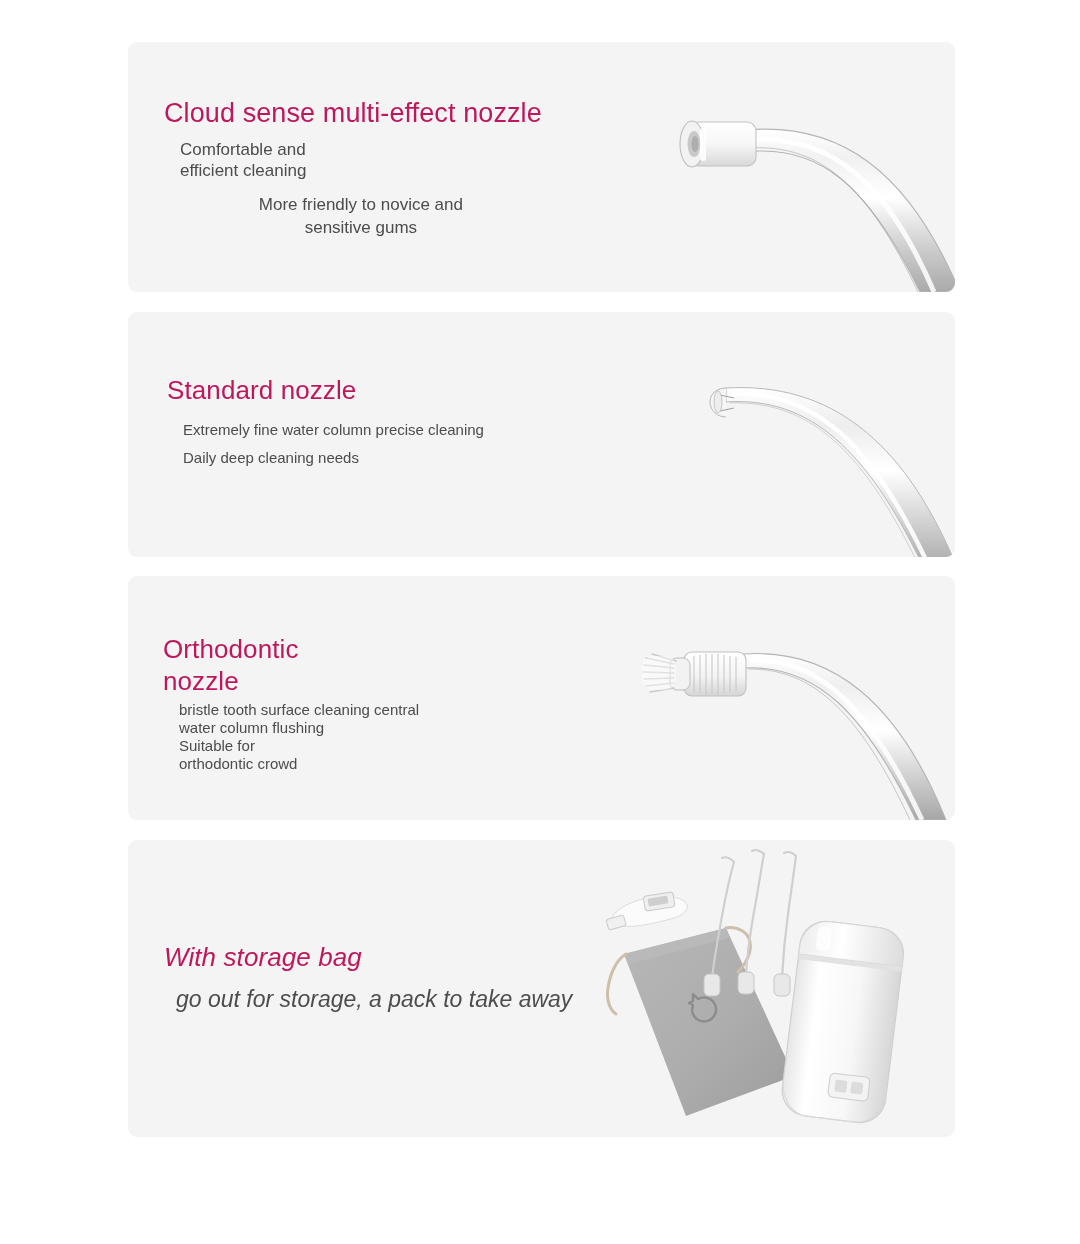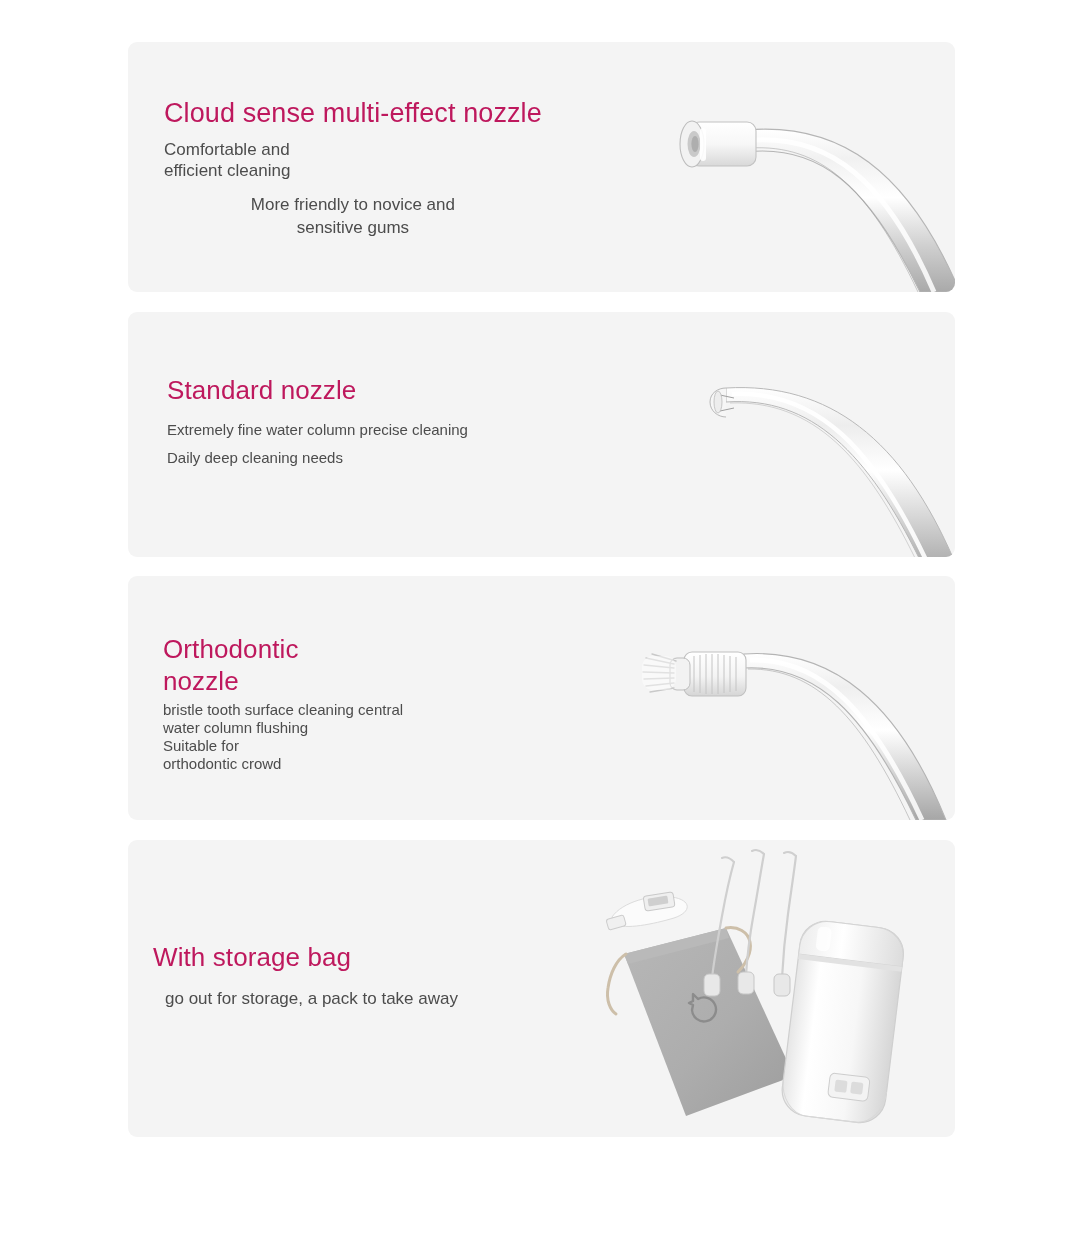--- a/index.html
+++ b/index.html
@@ -27,43 +27,44 @@
   .text-block{position:absolute;z-index:5;}
   .title{
     color:#be185d;
     font-weight:400;
     letter-spacing:.1px;
     white-space:pre-line;
   }
   .body-line{
     color:#4c4c4c;
     white-space:pre-line;
+    margin-left:16px;
   }
 
   
   #p0-text{left:36px;top:54px;}
   #p0-text .title{font-size:27px;line-height:34px;}
   #p0-text .b1{font-size:17px;line-height:21px;margin-top:9px;}
   #p0-text .b2{font-size:17px;line-height:23px;margin-top:12px;text-align:center;}
 
   
   #p1-text{left:39px;top:62px;}
   #p1-text .title{font-size:26px;line-height:32px;}
   #p1-text .b1{font-size:15px;line-height:28px;margin-top:10px;}
 
   
   #p2-text{left:35px;top:57px;}
   #p2-text .title{font-size:26px;line-height:32px;}
   #p2-text .b1{font-size:15px;line-height:18px;margin-top:4px;}
   #p2-text .b2{font-size:15px;line-height:18px;margin-top:0px;}
 
   
-  #p3-text{left:25px;top:100px;}
+  #p3-text{left:36px;top:100px;font-style:italic;}
   #p3-text .title{font-size:26px;line-height:34px;}
-  #p3-text .b1{font-size:17px;line-height:24px;margin-top:13px;margin-left:12px;}
+  #p3-text .b1{font-size:23px;line-height:24px;margin-top:13px;margin-left:12px;}
 
   .art{position:absolute;z-index:2;}
   .art svg{display:block;}
 </style>
 </head>
 <body>
 
 <div class="page">
 
   <div class="panel" id="panel-0">

